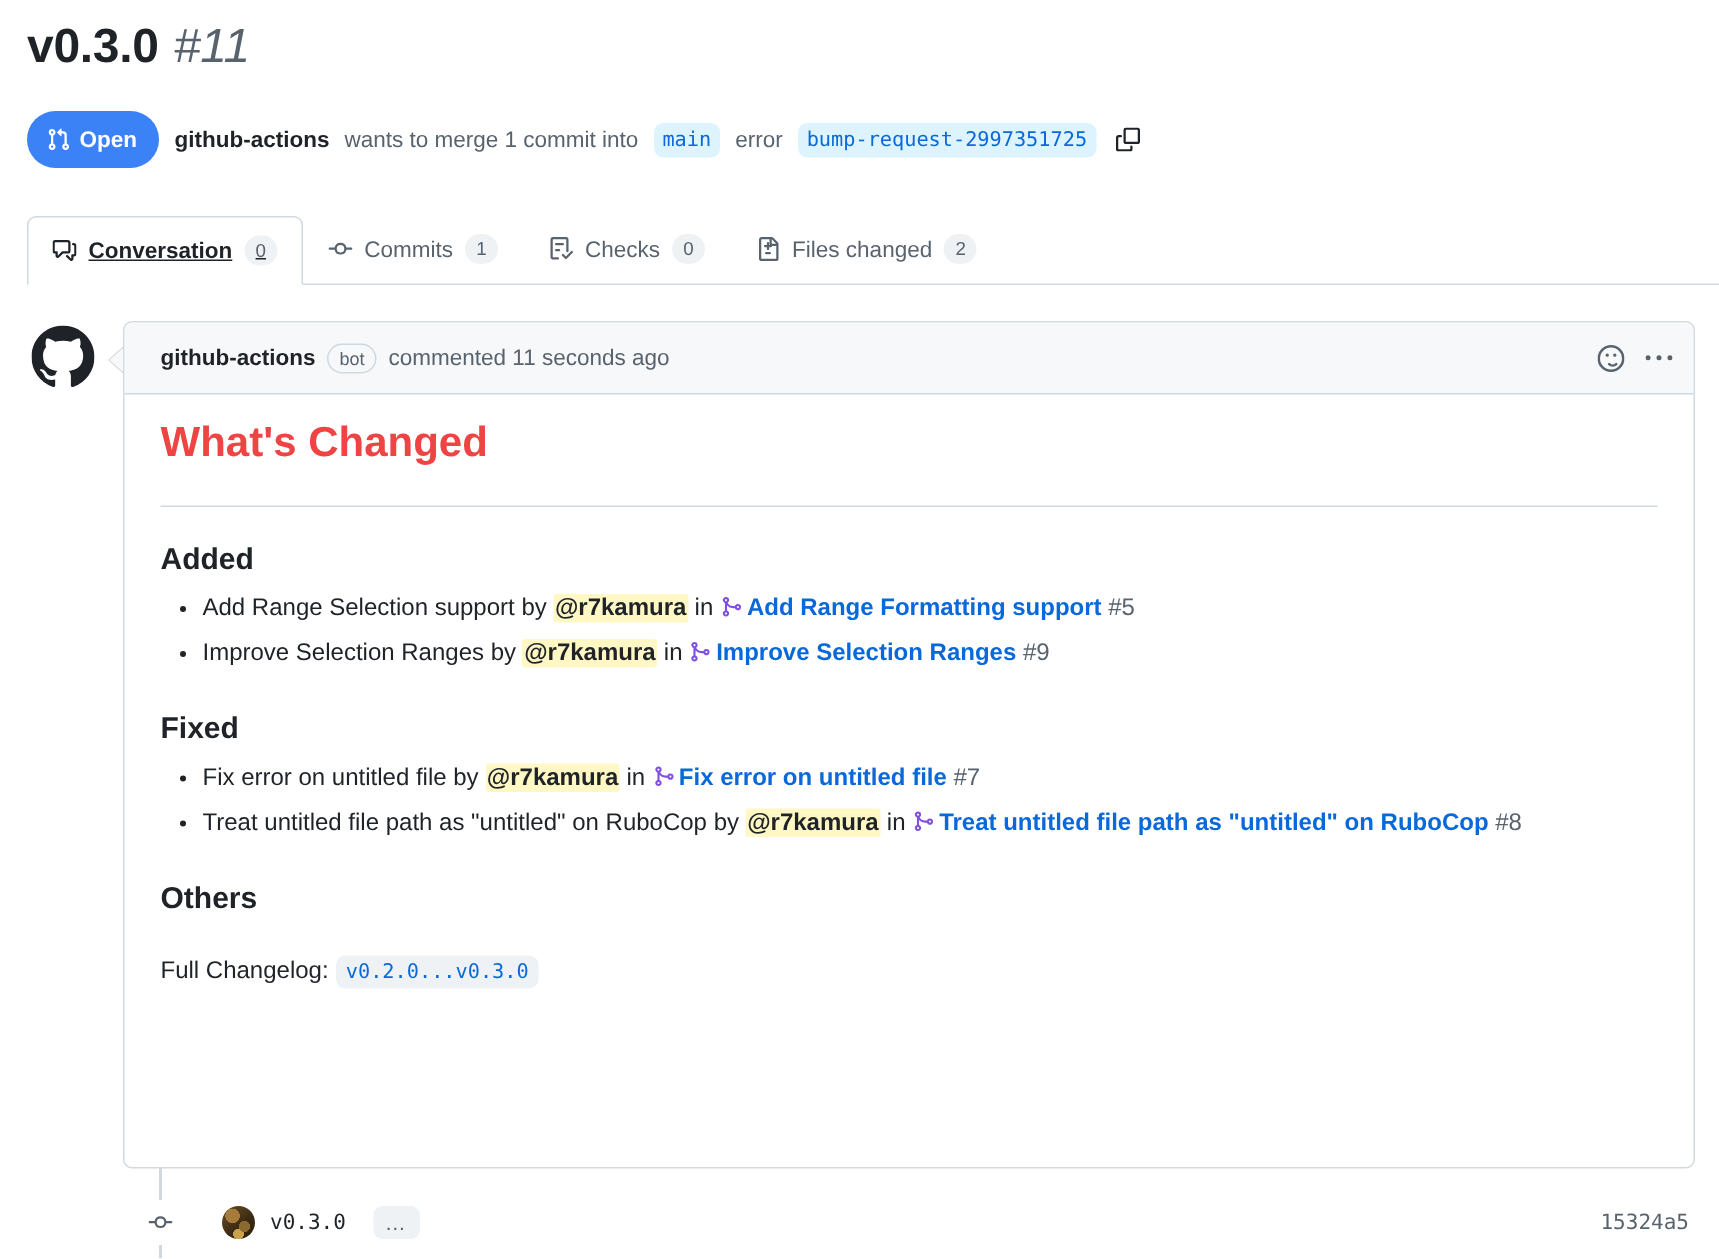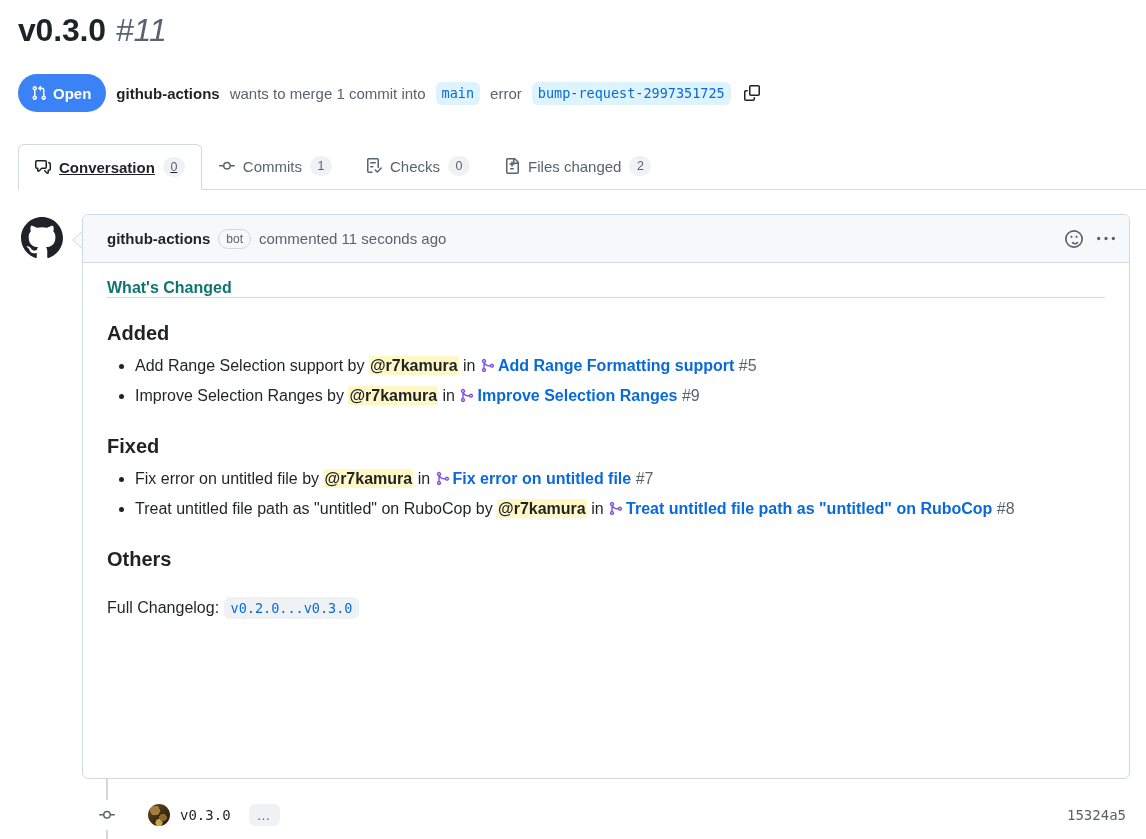--- a/index.html
+++ b/index.html
@@ -127,22 +127,22 @@
     border: 1px solid #d1d9e0; border-radius: 999px;
     padding: 1px 7px; font-size: 12px; color: #59636e;
     line-height: 16px;
   }
   .header-actions { margin-left: auto; display: flex; align-items: center; gap: 14px; color: #59636e; }
   .hdr-icon { display: flex; align-items: center; cursor: pointer; }
 
   .comment-body { padding: 16px 24px 18px 24px; }
 
   h2.whats-changed {
-    margin: 0 0 8px 0; padding-bottom: 0;
-    font-size: 16px; font-weight: 600; color: #0f766e;
+    margin: 0 0 8px 0; padding-bottom: 26px;
+    font-size: 28px; font-weight: 600; color: #ef4444;
     border-bottom: 1px solid #d1d9e0;
   }
   h3.section {
     margin: 24px 0 8px 0;
     font-size: 20px; font-weight: 600; color: #1f2328;
   }
   ul.changes {
     margin: 0; padding-left: 28px;
     font-size: 16px; line-height: 26px; color: #1f2328;
   }

